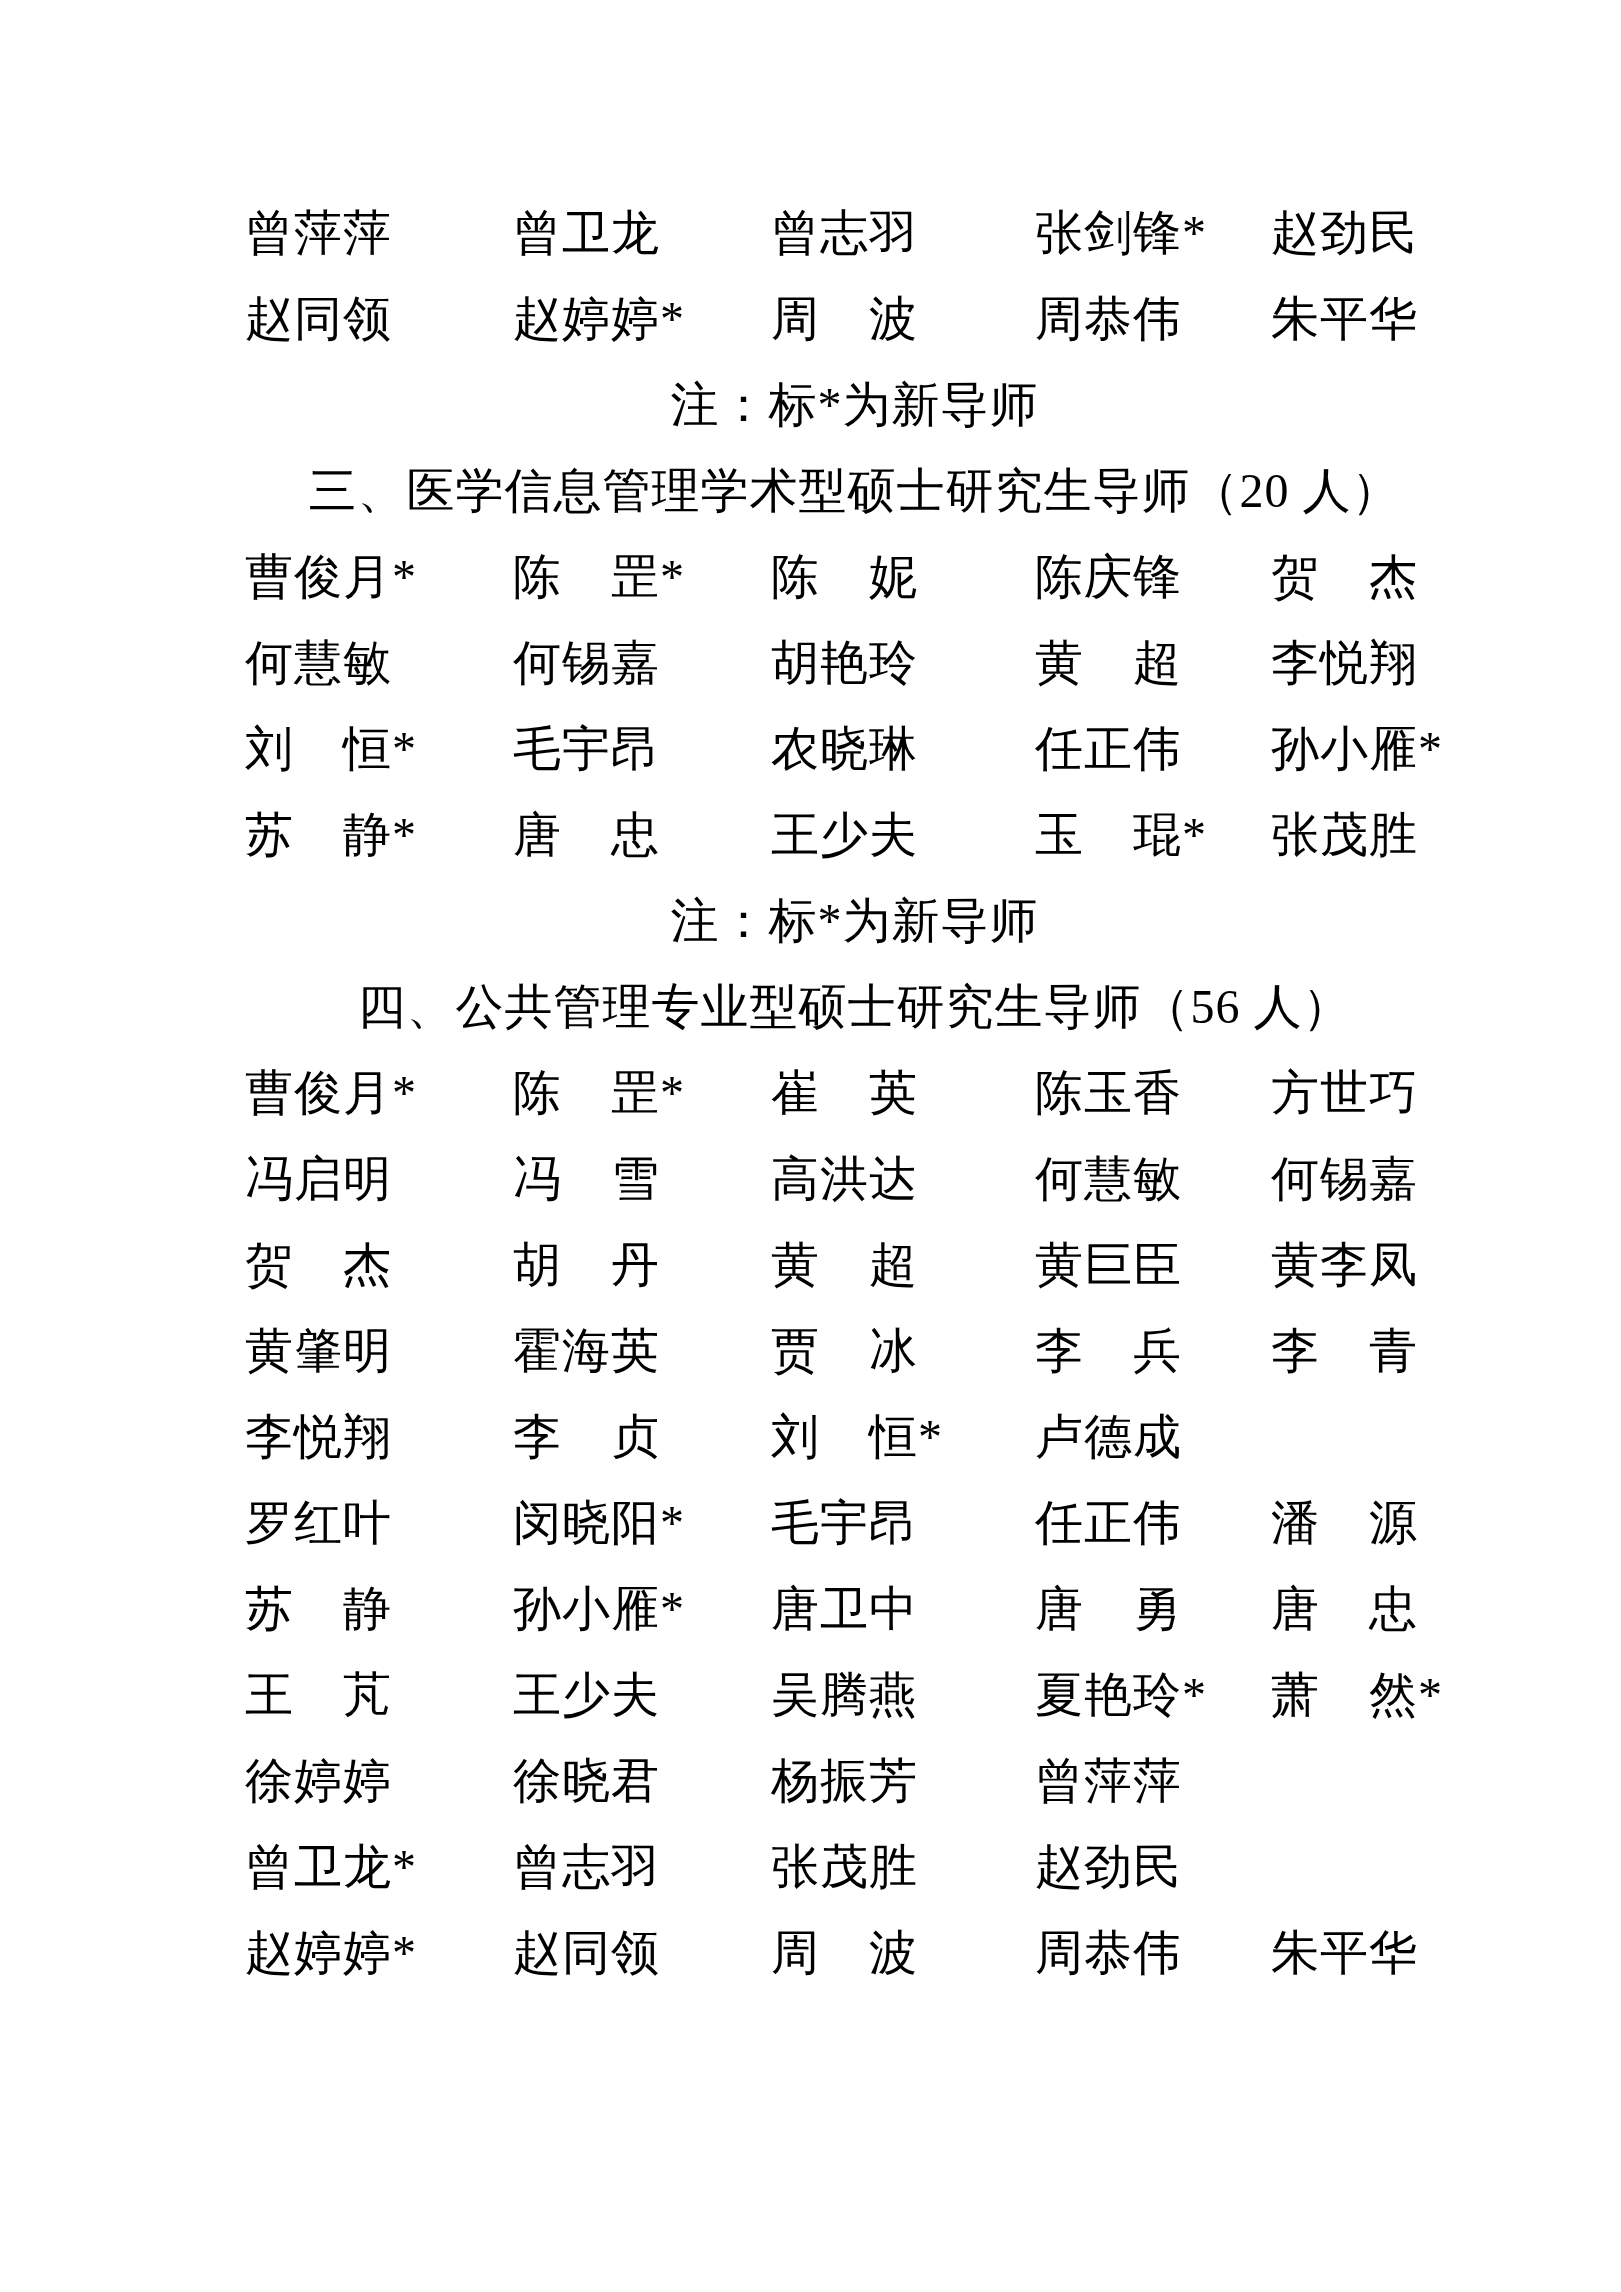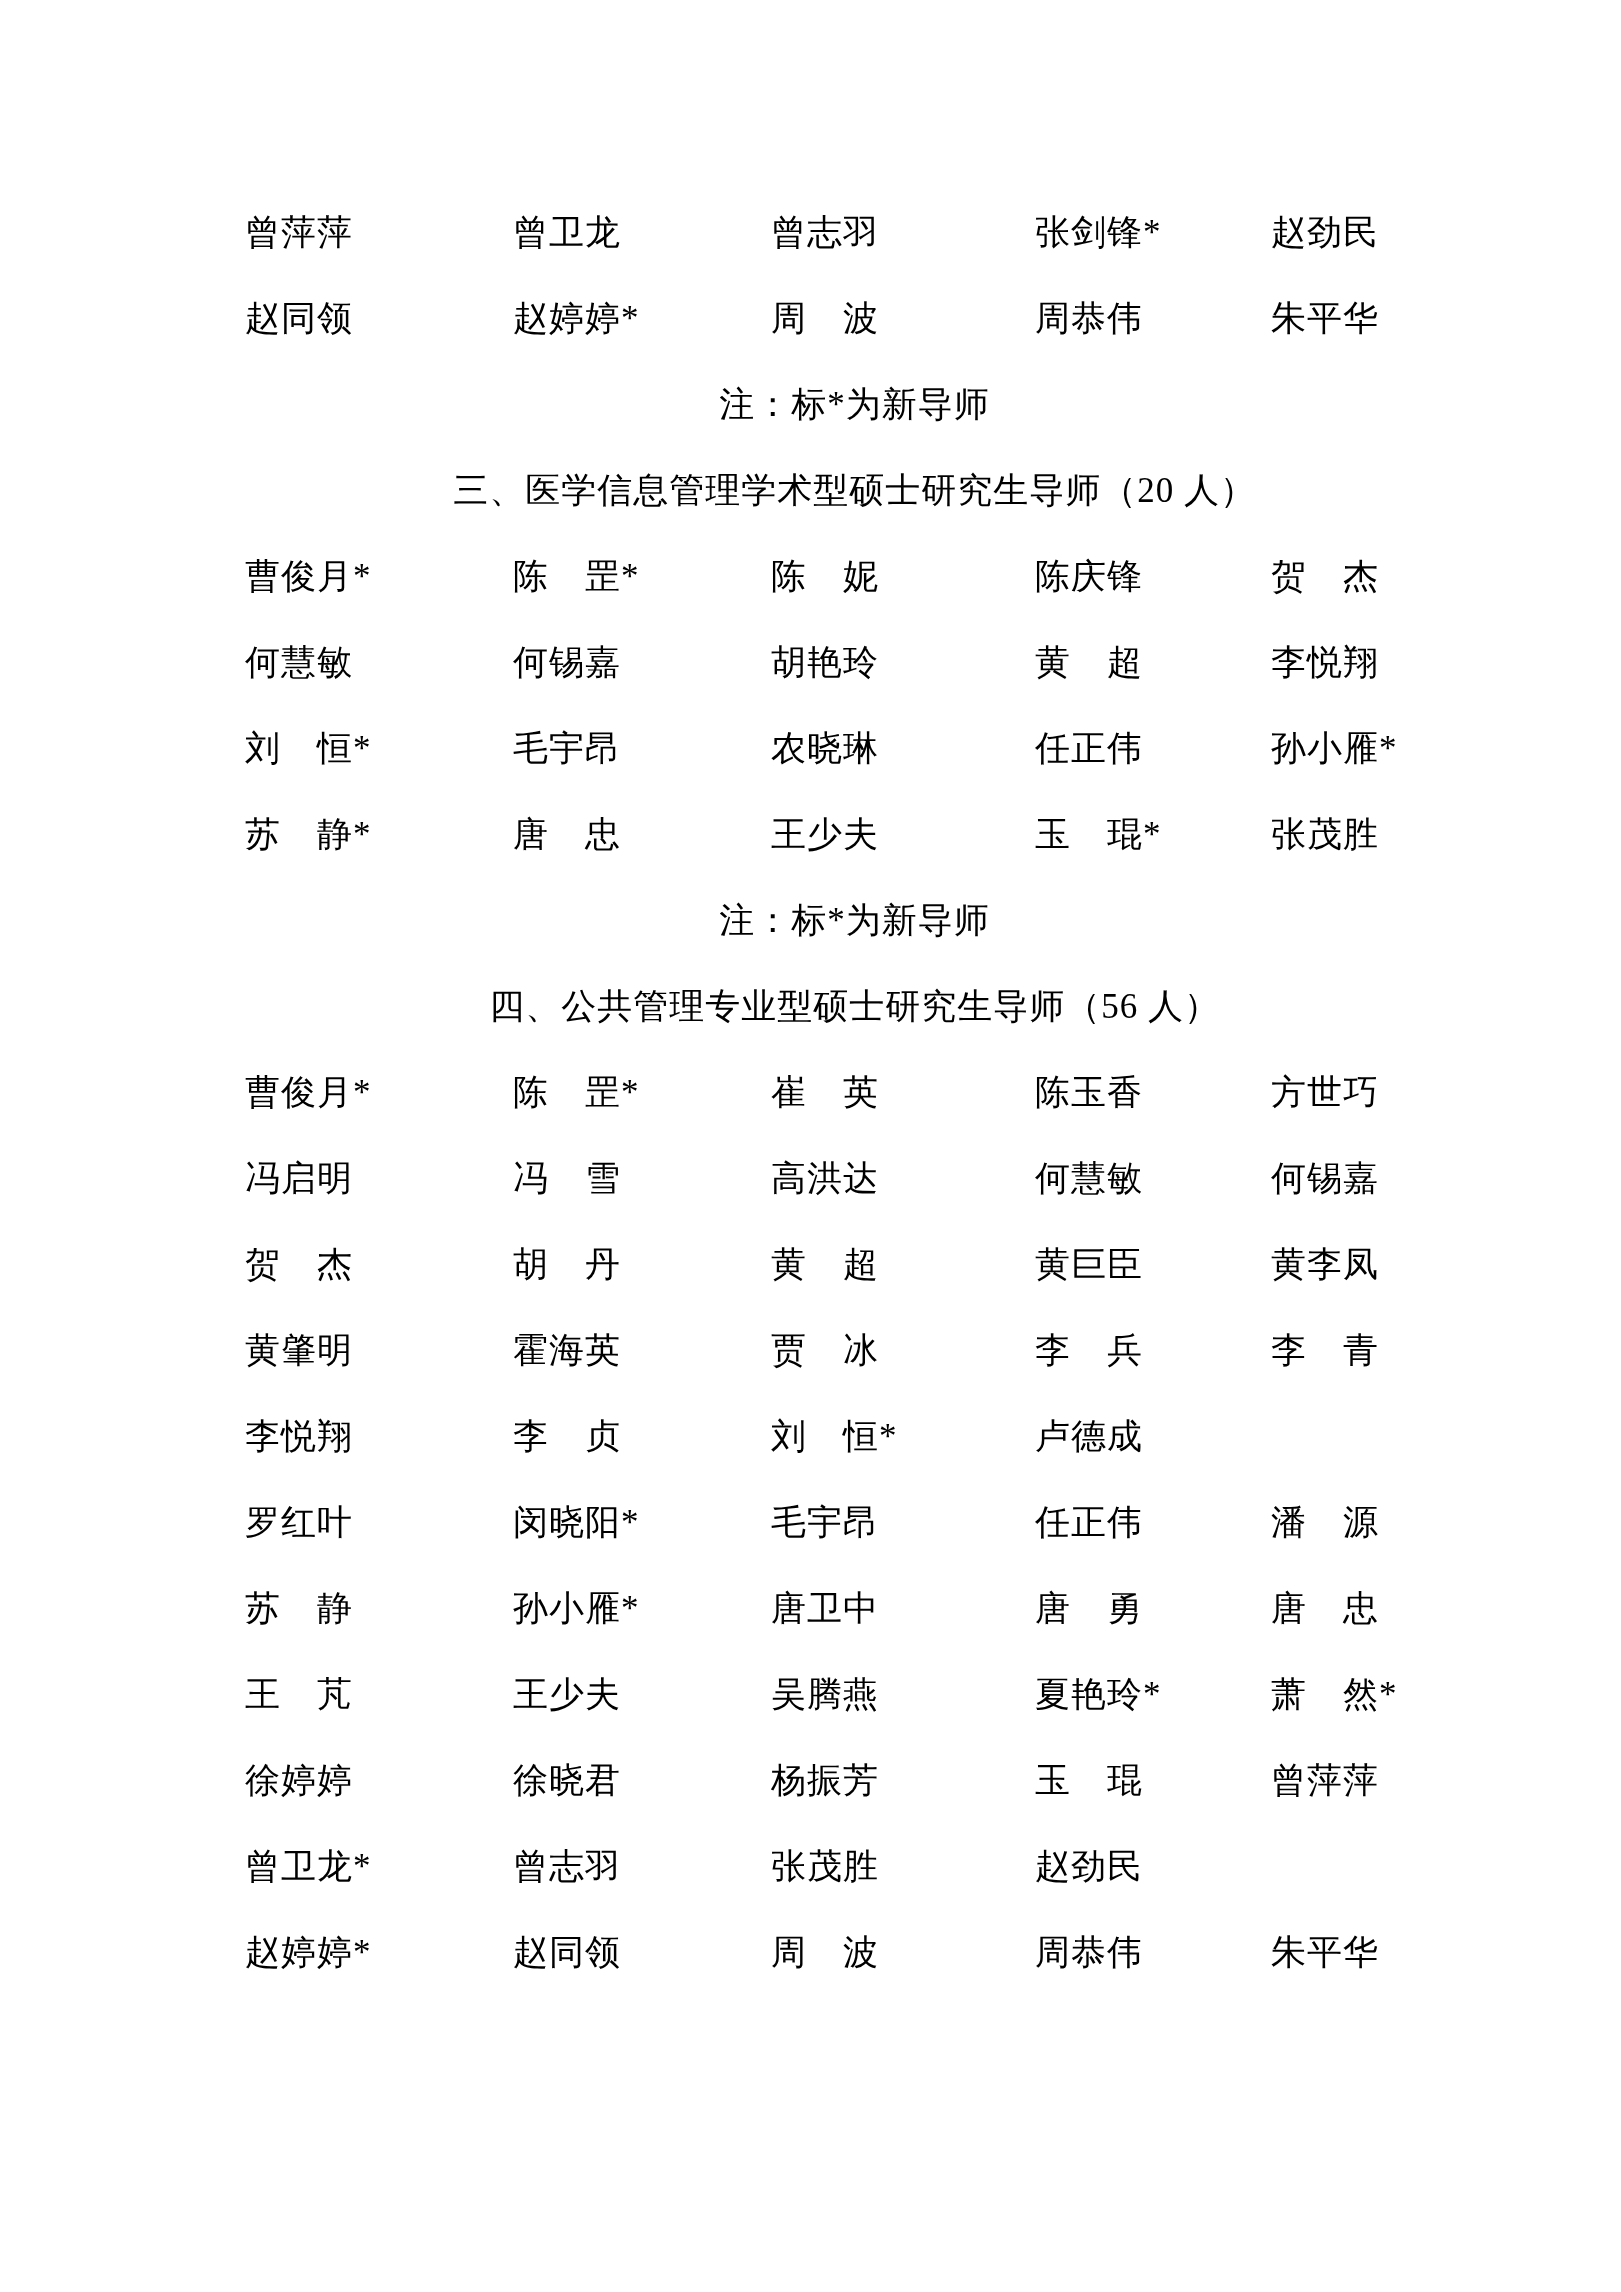--- a/index.html
+++ b/index.html
@@ -19,21 +19,21 @@
   }
   .content {
     position: absolute;
     top: 190px;
     left: 245px;
     right: 157px;
   }
   .row {
     height: 86px;
     line-height: 86px;
-    font-size: 35px;
+    font-size: 48px;
     white-space: nowrap;
     letter-spacing: 1px;
   }
   .names-row {
     display: grid;
     grid-template-columns: 268px 258px 264px 236px auto;
   }
   .names-row .name {
     display: block;
     text-align: left;
@@ -145,21 +145,20 @@
         <span class="name">王　芃</span>
         <span class="name">王少夫</span>
         <span class="name">吴腾燕</span>
         <span class="name">夏艳玲*</span>
         <span class="name">萧　然*</span>
       </div>
       <div class="row names-row">
         <span class="name">徐婷婷</span>
         <span class="name">徐晓君</span>
         <span class="name">杨振芳</span>
-        <span class="name">玉　琨</span>
         <span class="name">曾萍萍</span>
       </div>
       <div class="row names-row">
         <span class="name">曾卫龙*</span>
         <span class="name">曾志羽</span>
         <span class="name">张茂胜</span>
         <span class="name">赵劲民</span>
       </div>
       <div class="row names-row">
         <span class="name">赵婷婷*</span>

